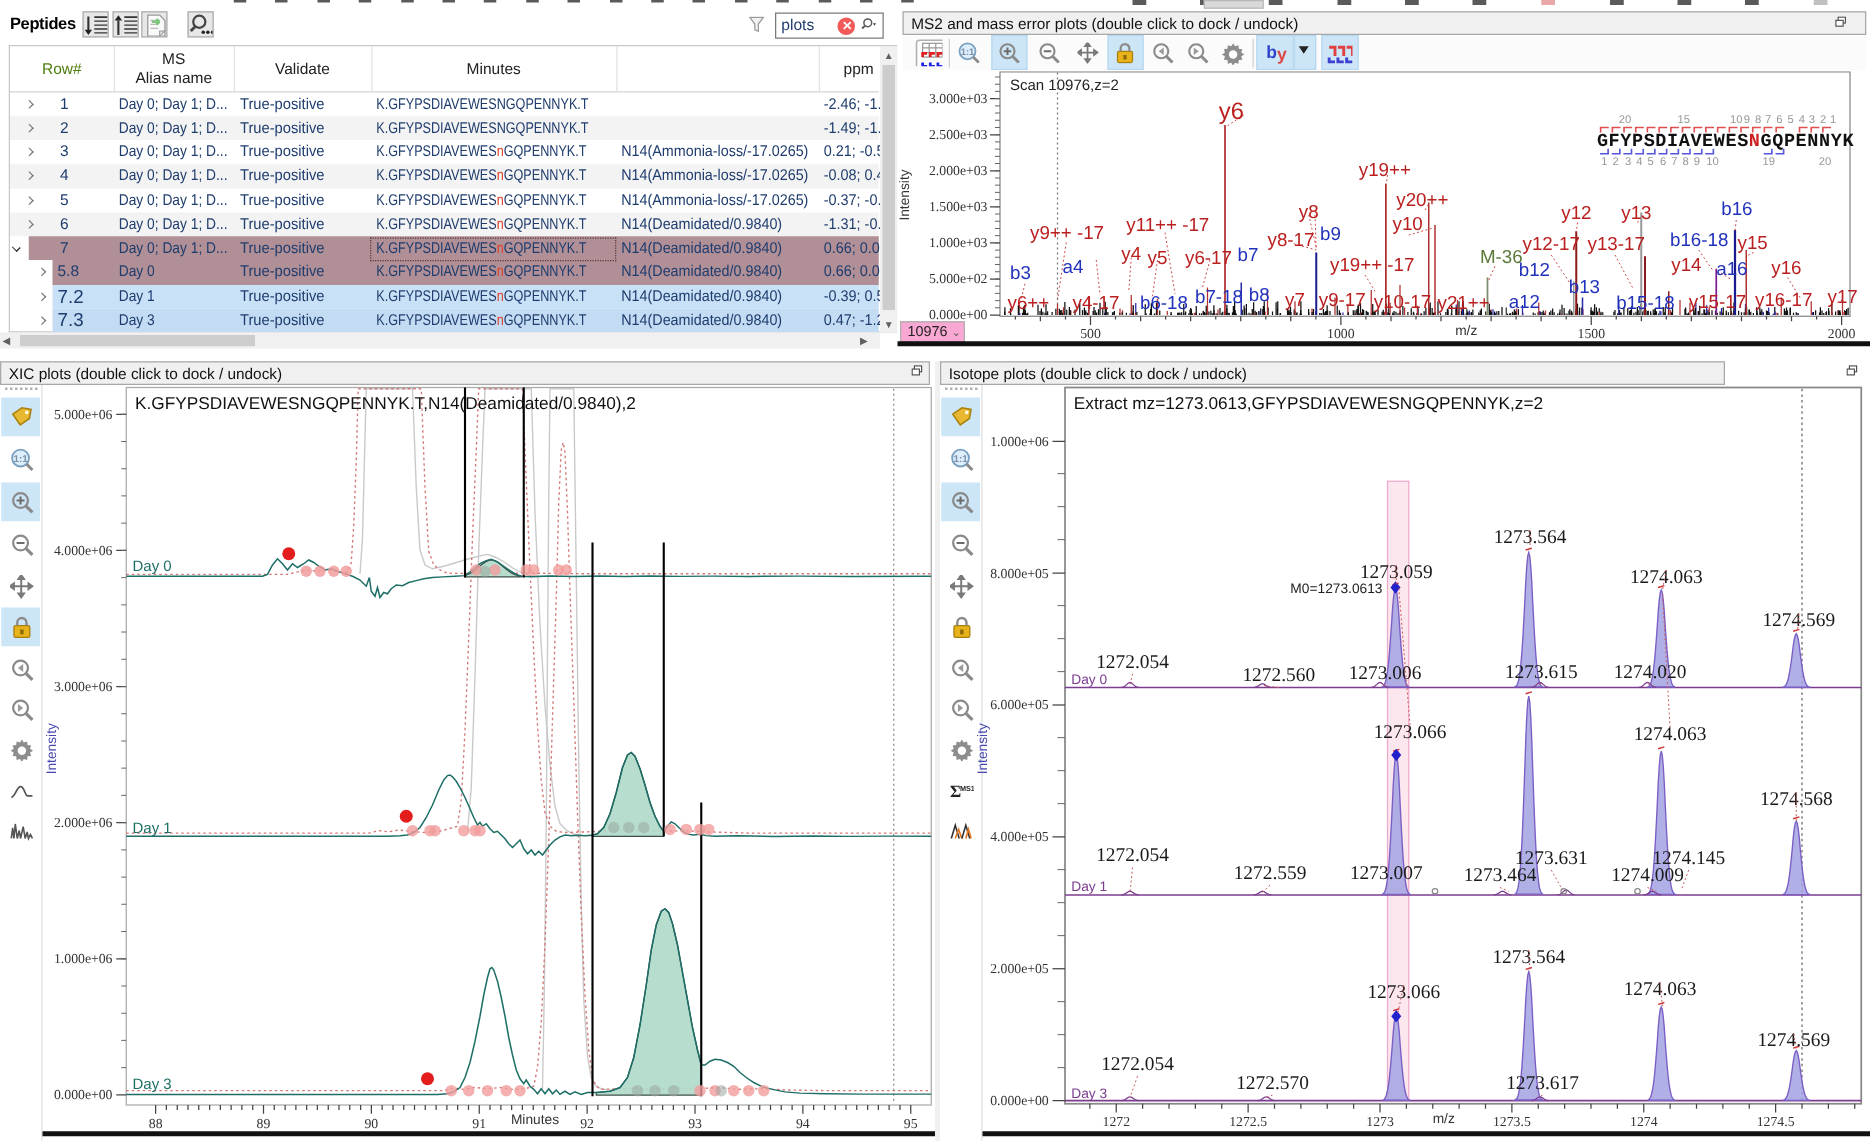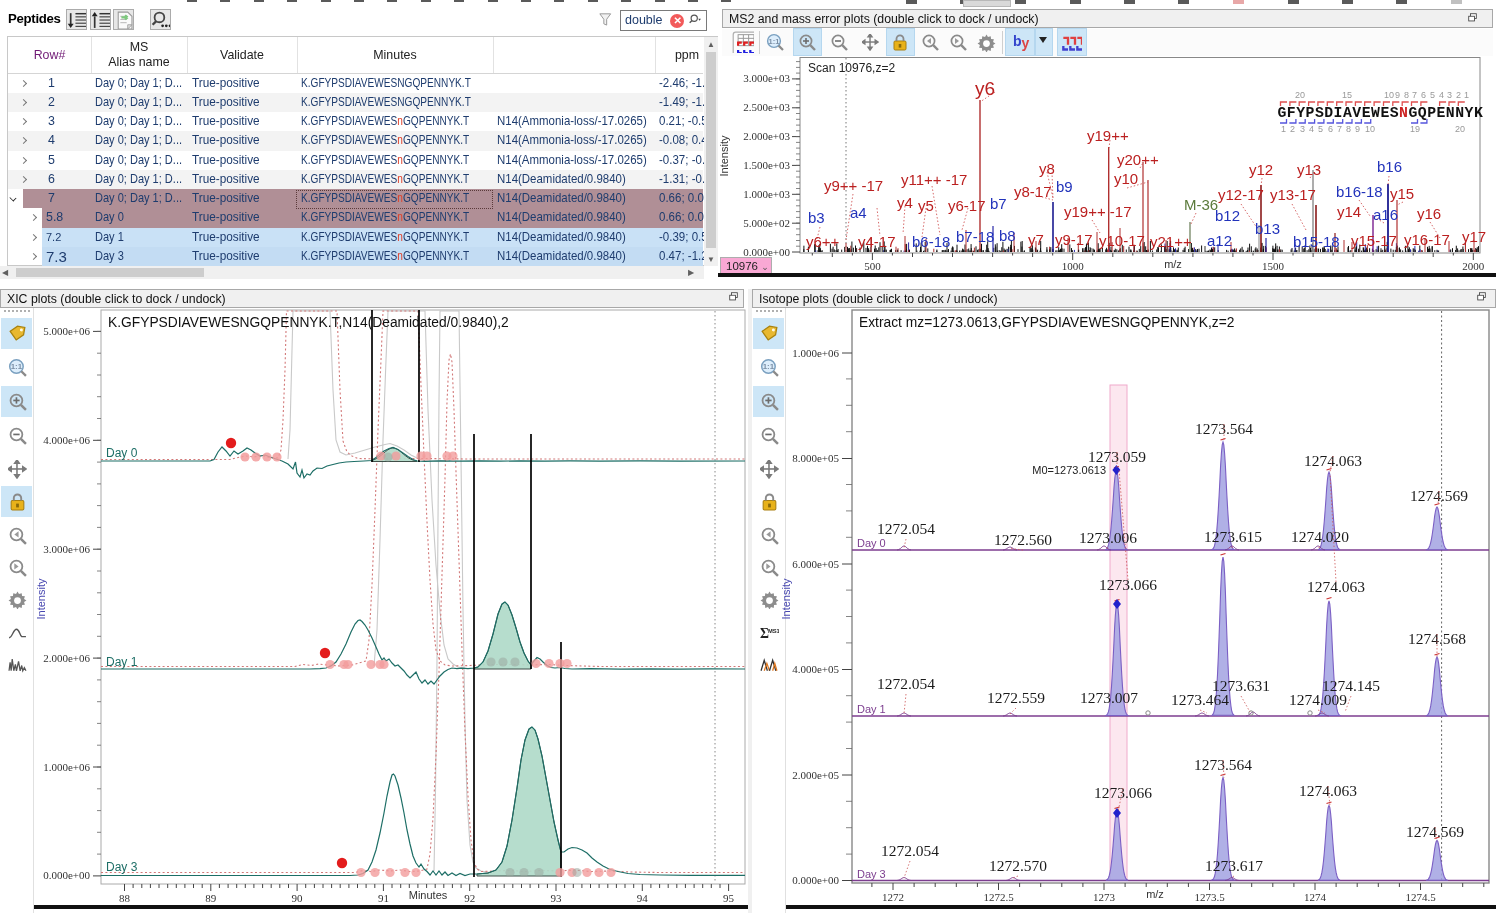--- a/index.html
+++ b/index.html
@@ -205,28 +205,28 @@
       <use href="#exportdoc"></use>
     </svg>
 <div class="tbtn" style="left:150px;top:9px"></div>
 <svg class="abs" style="left:151px;top:10px" width="19" height="19" viewBox="0 0 18 18">
       <use href="#searchdots"></use>
     </svg>
 <svg class="abs" style="left:599px;top:13px" width="15" height="15" viewBox="0 0 18 18">
       <use href="#funnel"></use>
     </svg>
 <div class="abs" style="left:620px;top:10px;width:87px;height:21px;border:1px solid #7a7a7a;background:#fff"></div>
-<div class="abs" style="left:625px;top:13px;font-size:12.5px;color:#1e3c6e">double</div>
+<div class="abs" style="left:625px;top:13px;font-size:12.5px;color:#1e3c6e">plots</div>
 <div class="abs" style="left:670px;top:14px;width:14px;height:14px;border-radius:7px;background:#f25a5a"></div>
 <div class="abs" style="left:673.5px;top:14.5px;color:#fff;font-size:10px;font-weight:bold">✕</div>
 <svg class="abs" style="left:687px;top:14px" width="16" height="14" viewBox="0 0 18 18">
       <use href="#magdrop"></use>
     </svg>
 <div class="abs" style="left:7px;top:36px;width:711px;height:230px;border:1px solid #c8c8c8;border-right:none"></div>
-<div class="abs" style="left:8px;top:37px;width:83px;height:36px;text-align:center;font-size:12.4px;color:#701a75;display:flex;align-items:center;justify-content:center">
+<div class="abs" style="left:8px;top:37px;width:83px;height:36px;text-align:center;font-size:12.4px;color:#4d7c0f;display:flex;align-items:center;justify-content:center">
       <span style="line-height:15px">Row#</span>
     </div>
 <div class="abs" style="left:91px;top:37px;width:96px;height:36px;text-align:center;font-size:12.4px;color:#222;display:flex;align-items:center;justify-content:center">
       <span style="line-height:15px">MS<br>Alias name</span>
     </div>
 <div class="abs" style="left:187px;top:37px;width:110px;height:36px;text-align:center;font-size:12.4px;color:#222;display:flex;align-items:center;justify-content:center">
       <span style="line-height:15px">Validate</span>
     </div>
 <div class="abs" style="left:297px;top:37px;width:196px;height:36px;text-align:center;font-size:12.4px;color:#222;display:flex;align-items:center;justify-content:center">
       <span style="line-height:15px">Minutes</span>
@@ -296,21 +296,21 @@
 <div class="abs" style="left:42px;top:208.25px;width:661px;height:19.25px;background:#b08f96"></div>
 <div class="abs" style="left:31px;top:215.25px;width:5px;height:5px;border-top:1.4px solid #777;border-right:1.4px solid #777;transform:rotate(45deg)"></div>
 <div class="abs navy" style="left:46px;top:208.25px;font-size:12.4px;line-height:19.25px">5.8</div>
 <div class="abs navy" style="left:95px;top:208.25px;font-size:12.4px;line-height:19.25px;white-space:nowrap;height:19.25px;transform:scaleX(0.89);transform-origin:0 0">Day 0</div>
 <div class="abs navy" style="left:192px;top:208.25px;font-size:12.4px;line-height:19.25px;white-space:nowrap;height:19.25px;transform:scaleX(0.95);transform-origin:0 0">True-positive</div>
 <div class="abs navy" style="left:301px;top:208.25px;font-size:12.4px;line-height:19.25px;white-space:nowrap;height:19.25px;transform:scaleX(0.815);transform-origin:0 0">K.GFYPSDIAVEWES<span style="color:#e0402a">n</span>GQPENNYK.T</div>
 <div class="abs navy" style="left:497px;top:208.25px;font-size:12.4px;line-height:19.25px;white-space:nowrap;height:19.25px;transform:scaleX(0.925);transform-origin:0 0">N14(Deamidated/0.9840)</div>
 <div class="abs navy" style="left:659px;top:208.25px;width:62px;overflow:hidden;white-space:nowrap;height:19.25px;font-size:12.4px;line-height:19.25px;transform:scaleX(0.93);transform-origin:0 0">0.66; 0.09</div>
 <div class="abs" style="left:42px;top:227.50px;width:661px;height:19.25px;background:#c9e1f6"></div>
 <div class="abs" style="left:31px;top:234.50px;width:5px;height:5px;border-top:1.4px solid #777;border-right:1.4px solid #777;transform:rotate(45deg)"></div>
-<div class="abs navy" style="left:46px;top:227.50px;font-size:11px;line-height:19.25px">7.2</div>
+<div class="abs navy" style="left:46px;top:227.50px;font-size:15px;line-height:19.25px">7.2</div>
 <div class="abs navy" style="left:95px;top:227.50px;font-size:12.4px;line-height:19.25px;white-space:nowrap;height:19.25px;transform:scaleX(0.89);transform-origin:0 0">Day 1</div>
 <div class="abs navy" style="left:192px;top:227.50px;font-size:12.4px;line-height:19.25px;white-space:nowrap;height:19.25px;transform:scaleX(0.95);transform-origin:0 0">True-positive</div>
 <div class="abs navy" style="left:301px;top:227.50px;font-size:12.4px;line-height:19.25px;white-space:nowrap;height:19.25px;transform:scaleX(0.815);transform-origin:0 0">K.GFYPSDIAVEWES<span style="color:#e0402a">n</span>GQPENNYK.T</div>
 <div class="abs navy" style="left:497px;top:227.50px;font-size:12.4px;line-height:19.25px;white-space:nowrap;height:19.25px;transform:scaleX(0.925);transform-origin:0 0">N14(Deamidated/0.9840)</div>
 <div class="abs navy" style="left:659px;top:227.50px;width:62px;overflow:hidden;white-space:nowrap;height:19.25px;font-size:12.4px;line-height:19.25px;transform:scaleX(0.93);transform-origin:0 0">-0.39; 0.5</div>
 <div class="abs" style="left:42px;top:246.75px;width:661px;height:19.25px;background:#c3dcf3"></div>
 <div class="abs" style="left:31px;top:253.75px;width:5px;height:5px;border-top:1.4px solid #777;border-right:1.4px solid #777;transform:rotate(45deg)"></div>
 <div class="abs navy" style="left:46px;top:246.75px;font-size:15px;line-height:19.25px">7.3</div>
 <div class="abs navy" style="left:95px;top:246.75px;font-size:12.4px;line-height:19.25px;white-space:nowrap;height:19.25px;transform:scaleX(0.89);transform-origin:0 0">Day 3</div>
 <div class="abs navy" style="left:192px;top:246.75px;font-size:12.4px;line-height:19.25px;white-space:nowrap;height:19.25px;transform:scaleX(0.95);transform-origin:0 0">True-positive</div>
@@ -1411,21 +1411,21 @@
 <circle cx="565" cy="564.5" r="4.6" fill="#f29c9c" fill-opacity="0.8"></circle>
 <circle cx="577" cy="564.5" r="4.6" fill="#f29c9c" fill-opacity="0.8"></circle>
 <circle cx="543" cy="564.5" r="4.6" fill="#9aa8a0" fill-opacity="0.55"></circle>
 <text x="72" y="149" class="sans12" fill="#1d6e66">Day 0</text>
 <text x="72" y="358" class="sans12" fill="#1d6e66">Day 1</text>
 <text x="72" y="563" class="sans12" fill="#1d6e66">Day 3</text>
 <text x="74" y="19" class="sans13" fill="#111">K.GFYPSDIAVEWESNGQPENNYK.T,N14(Deamidated/0.9840),2</text>
   </svg>
 <div class="abs" style="left:21px;top:593px;font-size:11px;color:#4747b0;transform:rotate(-90deg);transform-origin:center">Intensity</div>
 <div class="abs" style="left:34px;top:905px;width:714px;height:4px;background:#111"></div>
-<div class="titlebar" style="left:752px;top:289px;width:744px;height:19px">Isotope plots (double click to dock / undock)</div>
+<div class="titlebar" style="left:752px;top:289px;width:628px;height:19px">Isotope plots (double click to dock / undock)</div>
 <svg class="abs" style="left:1477px;top:292px" width="13" height="13" viewBox="0 0 18 18">
     <use href="#dock"></use>
   </svg>
 <div class="abs" style="left:752px;top:308px;width:34px;height:605px;background:#fff;border-right:1px solid #e0e0e0"></div>
 <div class="abs" style="left:756px;top:310px;width:26px;height:3px;border-top:2px dotted #b0b0b0"></div>
 <div class="abs hl" style="left:753px;top:318px;width:31px;height:31px"></div>
 <svg class="abs" style="left:760px;top:324px" width="19" height="19" viewBox="0 0 18 18">
     <use href="#tag"></use>
   </svg>
 <svg class="abs" style="left:760px;top:358px" width="19" height="19" viewBox="0 0 18 18">

